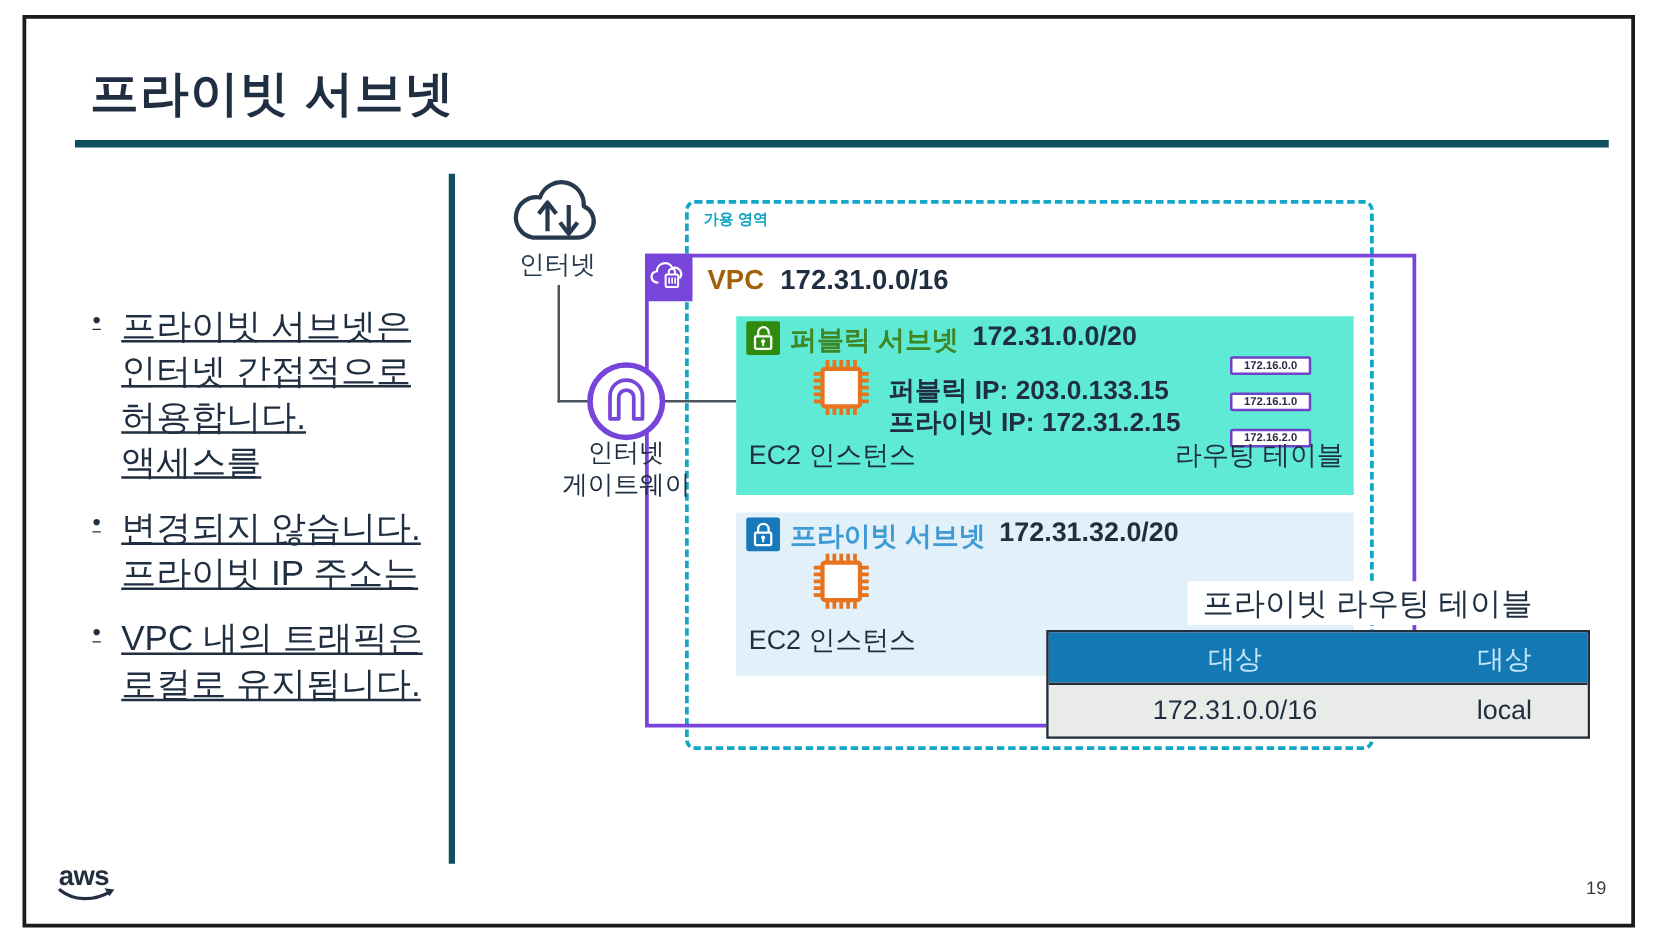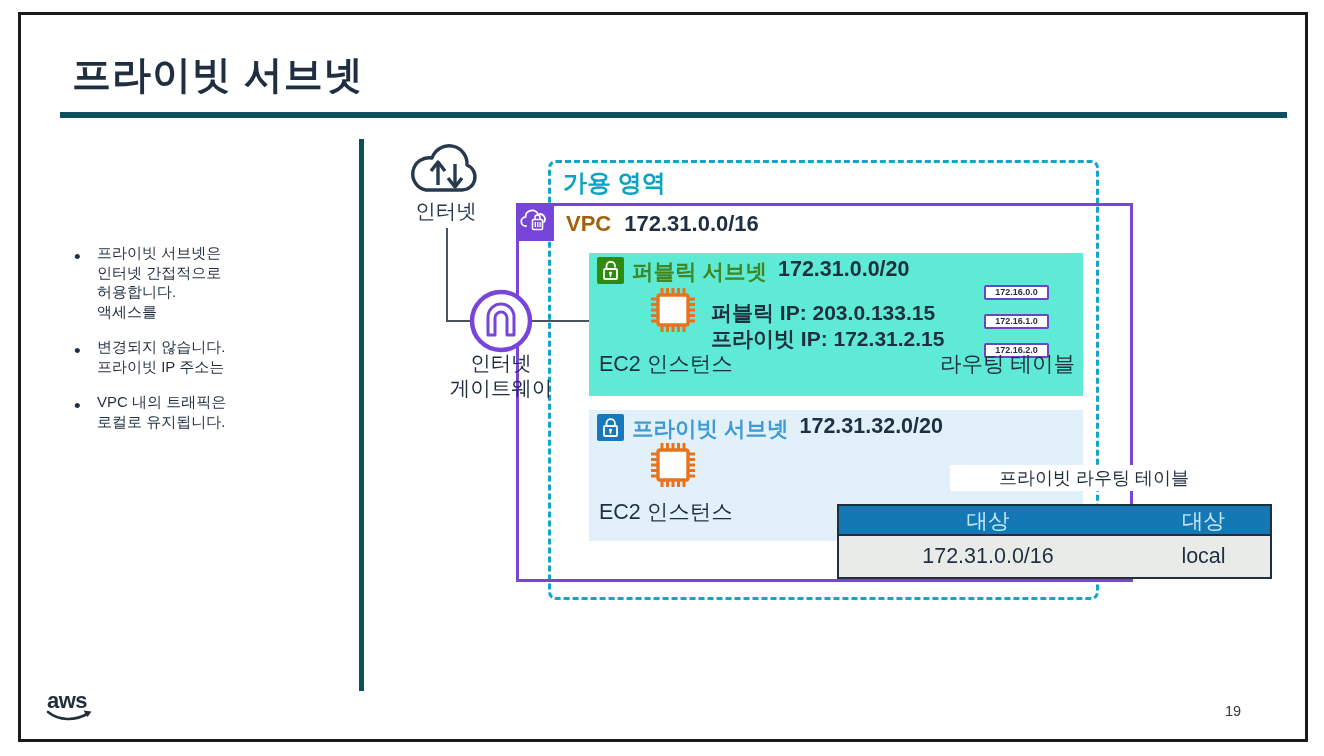--- a/index.html
+++ b/index.html
@@ -9,28 +9,28 @@
     font-family:"Liberation Sans", sans-serif; color:#1F2E40; overflow:hidden;
   }
   .abs { position:absolute; }
 
   .frame { left:18px; top:12px; width:1290px; height:730px; border:3px solid #1b1b1b; z-index:0; }
 
   .title { left:72px; top:48px; font-size:39px; font-weight:700; color:#1F2E40; letter-spacing:1px; z-index:2; }
   .title-rule { left:60px; top:112px; width:1227px; height:6px; background:#0E4F5D; z-index:2; }
   .vdivider { left:359px; top:139px; width:5px; height:552px; background:#0E4F5D; z-index:2; }
 
-  .bullets { left:74px; top:243px; width:292px; font-size:15px; line-height:1.3; z-index:2; }
+  .bullets { left:74px; top:243px; width:292px; font-size:28px; line-height:1.3; z-index:2;text-decoration:underline; }
   .bullet { display:flex; gap:11px; margin-bottom:16px; }
   .bullet .marker { flex:0 0 12px; font-size:19px; padding-top:2px; }
   .bullet .marker::before { content:"•"; }
 
   
   .az-box { left:548px; top:160px; width:551px; height:440px; border:3px dashed #12A7C6; border-radius:8px; z-index:1; }
-  .az-label { left:563px; top:167px; font-size:24px; font-weight:600; color:#0CA2C2; z-index:4; }
+  .az-label { left:563px; top:167px; font-size:12px; font-weight:600; color:#0CA2C2; z-index:4; }
 
   .vpc-box { left:516px; top:203px; width:617px; height:379px; border:3px solid #7745D9; z-index:2; }
   .vpc-icon { left:516px; top:203px; width:38px; height:38px; background:#7745D9; z-index:3; }
   .vpc-title { left:566px; top:211px; display:flex; gap:13px; font-size:22px; z-index:3; }
   .vpc-title .vpc-word { color:#a16207; font-weight:700; }
   .vpc-title .vpc-cidr { color:#1F2E40; font-weight:600; }
 
   .subnet { width:494px; z-index:3; }
   .subnet.public { left:589px; top:253px; height:143px; background:#5eead4; }
   .subnet.private { left:589px; top:410px; height:131px; background:#E1F0F9; }
@@ -57,31 +57,31 @@
   .igw-label { left:428px; top:351px; width:146px; text-align:center; font-size:20.5px; line-height:1.2; color:#1F2E40; z-index:5; }
 
   .cloud-svg { left:401px; top:136px; width:90px; height:64px; z-index:2; }
   .internet-label { left:401px; top:197px; width:90px; text-align:center; font-size:20.5px; color:#273A4D; z-index:2; }
 
   .gline { background:#49545E; z-index:1; }
   .gl-v { left:446px; top:228px; width:2px; height:94px; }
   .gl-h1 { left:446px; top:320px; width:28px; height:2px; }
   .gl-h2 { left:530px; top:320px; width:59px; height:2px; }
 
-  .prt-title { left:950px; top:465px; width:288px; text-align:center; font-size:18px; color:#1F2E40;
+  .prt-title { left:950px; top:465px; width:288px; text-align:center; font-size:25px; color:#1F2E40;
                background:#ffffff; padding:1px 2px; z-index:6; white-space:nowrap; }
 
   .route-table { left:837px; top:504px; width:435px; border:2px solid #222F3E; z-index:6; background:#E9EBE8; }
-  .rt-header { display:grid; grid-template-columns:298px 1fr; height:28px; background:#1478B5; align-items:center; }
+  .rt-header { display:grid; grid-template-columns:298px 1fr; height:40px; background:#1478B5; align-items:center; }
   .rt-header .hcell { text-align:center; font-size:21.5px; color:#C2E6F8; }
   .rt-row { display:grid; grid-template-columns:298px 1fr; height:43px; background:#E9EBE8; align-items:center; border-top:2px solid #222F3E; }
   .rt-row .cell { text-align:center; font-size:21.5px; color:#1F2E40; }
 
   .aws-logo { left:44px; top:686px; width:52px; height:42px; z-index:2; }
-  .page-num { left:1225px; top:703px; width:60px; font-size:14.5px; color:#3A3A3A; z-index:2; }
+  .page-num { left:1225px; top:703px; width:60px; text-align:right; font-size:14.5px; color:#3A3A3A; z-index:2; }
 </style>
 </head>
 <body>
 
 <div class="slide">
 
   <div class="abs frame"></div>
 
   <div class="abs title">프라이빗 서브넷</div>
   <div class="abs title-rule"></div>

